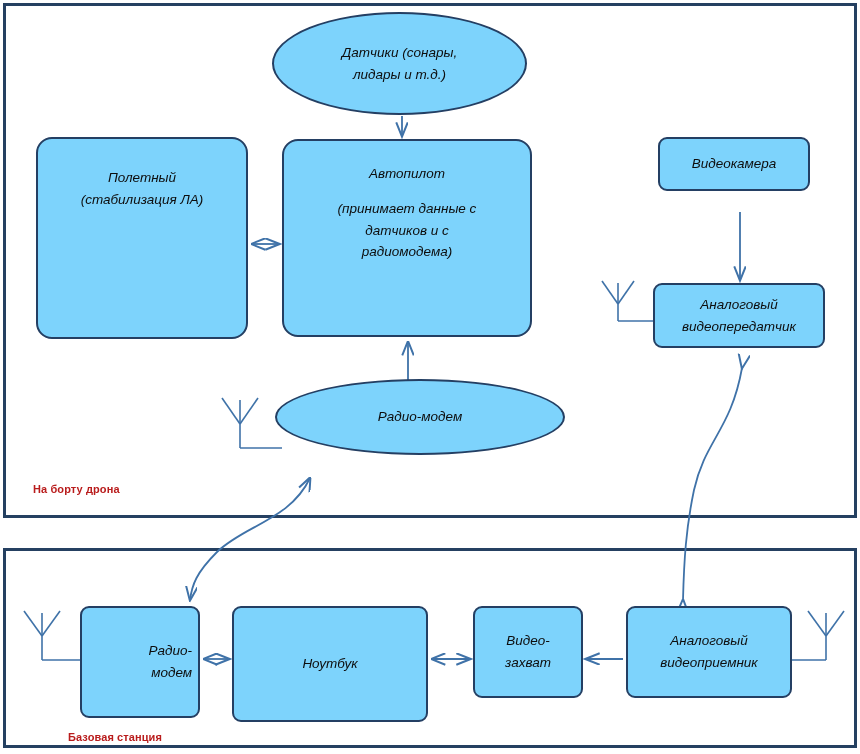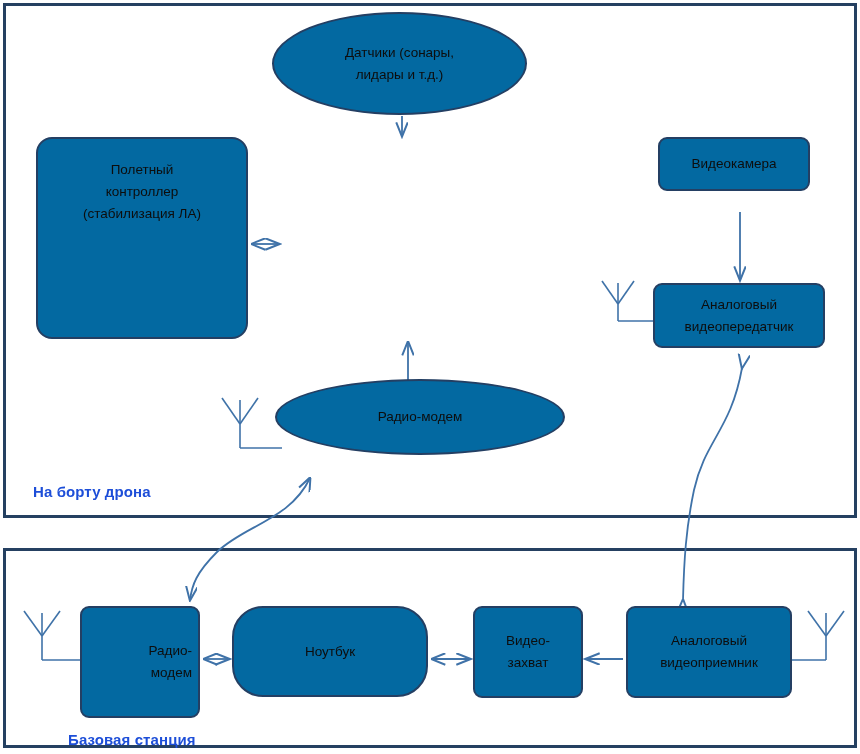--- a/index.html
+++ b/index.html
@@ -21,61 +21,62 @@
     position: absolute;
     border: 3px solid #254061;
     background: transparent;
     box-sizing: border-box;
   }
   #frame-drone  { left: 3px;  top: 3px;   width: 854px; height: 515px; }
   #frame-base   { left: 3px;  top: 548px; width: 854px; height: 200px; }
 
   .frame-label {
     position: absolute;
-    font-size: 15px;
+    font-size: 11px;
     font-weight: bold;
-    color: #1d4ed8;
+    color: #b91c1c;
     letter-spacing: 0.1px;
     white-space: nowrap;
   }
   #label-drone { left: 33px; top: 483px; }
   #label-base  { left: 33px; top: 731px; margin-left: 35px; }
 
   .node {
     position: absolute;
     box-sizing: border-box;
-    background: #0369a1;
+    background: #7dd3fc;
     border: 2.5px solid #243f63;
     color: #0d0d0d;
     display: flex;
     align-items: center;
     justify-content: center;
     text-align: center;
     font-size: 13.5px;
     line-height: 1.62;
     padding: 4px 6px;
+    font-style: italic;
   }
   .node.rounded { border-radius: 16px; }
   .node.rounded-sm { border-radius: 9px; }
   .node.ellipse { border-radius: 50%; }
 
   .node .txt { display: block; width: 100%; }
   .node .txt .ln { display: block; }
   .node .txt .gap { display: block; height: 0.95em; }
 
   
   #node-sensors      { left: 272px; top: 12px;  width: 255px; height: 103px; }
-  #node-fc           { left: 36px;  top: 137px; width: 212px; height: 202px; align-items: flex-start; padding-top: 20px; }
+  #node-fc           { left: 36px;  top: 137px; width: 212px; height: 202px; align-items: flex-start; padding-top: 28px; }
   #node-autopilot    { left: 282px; top: 139px; width: 250px; height: 198px; align-items: flex-start; padding-top: 22px; }
   #node-camera       { left: 658px; top: 137px; width: 152px; height: 54px;  }
   #node-vtx          { left: 653px; top: 283px; width: 172px; height: 65px;  }
   #node-radiomodem   { left: 275px; top: 379px; width: 290px; height: 76px;  }
 
   #node-rm-base      { left: 80px;  top: 606px; width: 120px; height: 112px; text-align: right;  }
-  #node-laptop       { left: 232px; top: 606px; width: 196px; height: 91px; border-radius: 31px;  }
+  #node-laptop       { left: 232px; top: 606px; width: 196px; height: 116px;  }
   #node-capture      { left: 473px; top: 606px; width: 110px; height: 92px;  }
   #node-vrx          { left: 626px; top: 606px; width: 166px; height: 92px;  }
 
   svg.overlay {
     position: absolute;
     left: 0; top: 0;
     width: 860px;
     height: 754px;
     pointer-events: none;
   }
@@ -171,25 +172,33 @@
   <div class="node ellipse" id="node-sensors">
     <span class="txt">
       <span class="ln">Датчики (сонары,</span>
       <span class="ln">лидары и т.д.)</span>
     </span>
   </div>
 
   <div class="node rounded" id="node-fc">
     <span class="txt">
       <span class="ln">Полетный</span>
-      <span class="ln">контроллер</span>
       <span class="ln">(стабилизация ЛА)</span>
     </span>
   </div>
 
+  <div class="node rounded" id="node-autopilot">
+    <span class="txt">
+      <span class="ln">Автопилот</span>
+      <span class="gap"></span>
+      <span class="ln">(принимает данные с</span>
+      <span class="ln">датчиков и с</span>
+      <span class="ln">радиомодема)</span>
+    </span>
+  </div>
 
   <div class="node rounded-sm" id="node-camera">
     <span class="txt">
       <span class="ln">Видеокамера</span>
     </span>
   </div>
 
   <div class="node rounded-sm" id="node-vtx">
     <span class="txt">
       <span class="ln">Аналоговый</span>

